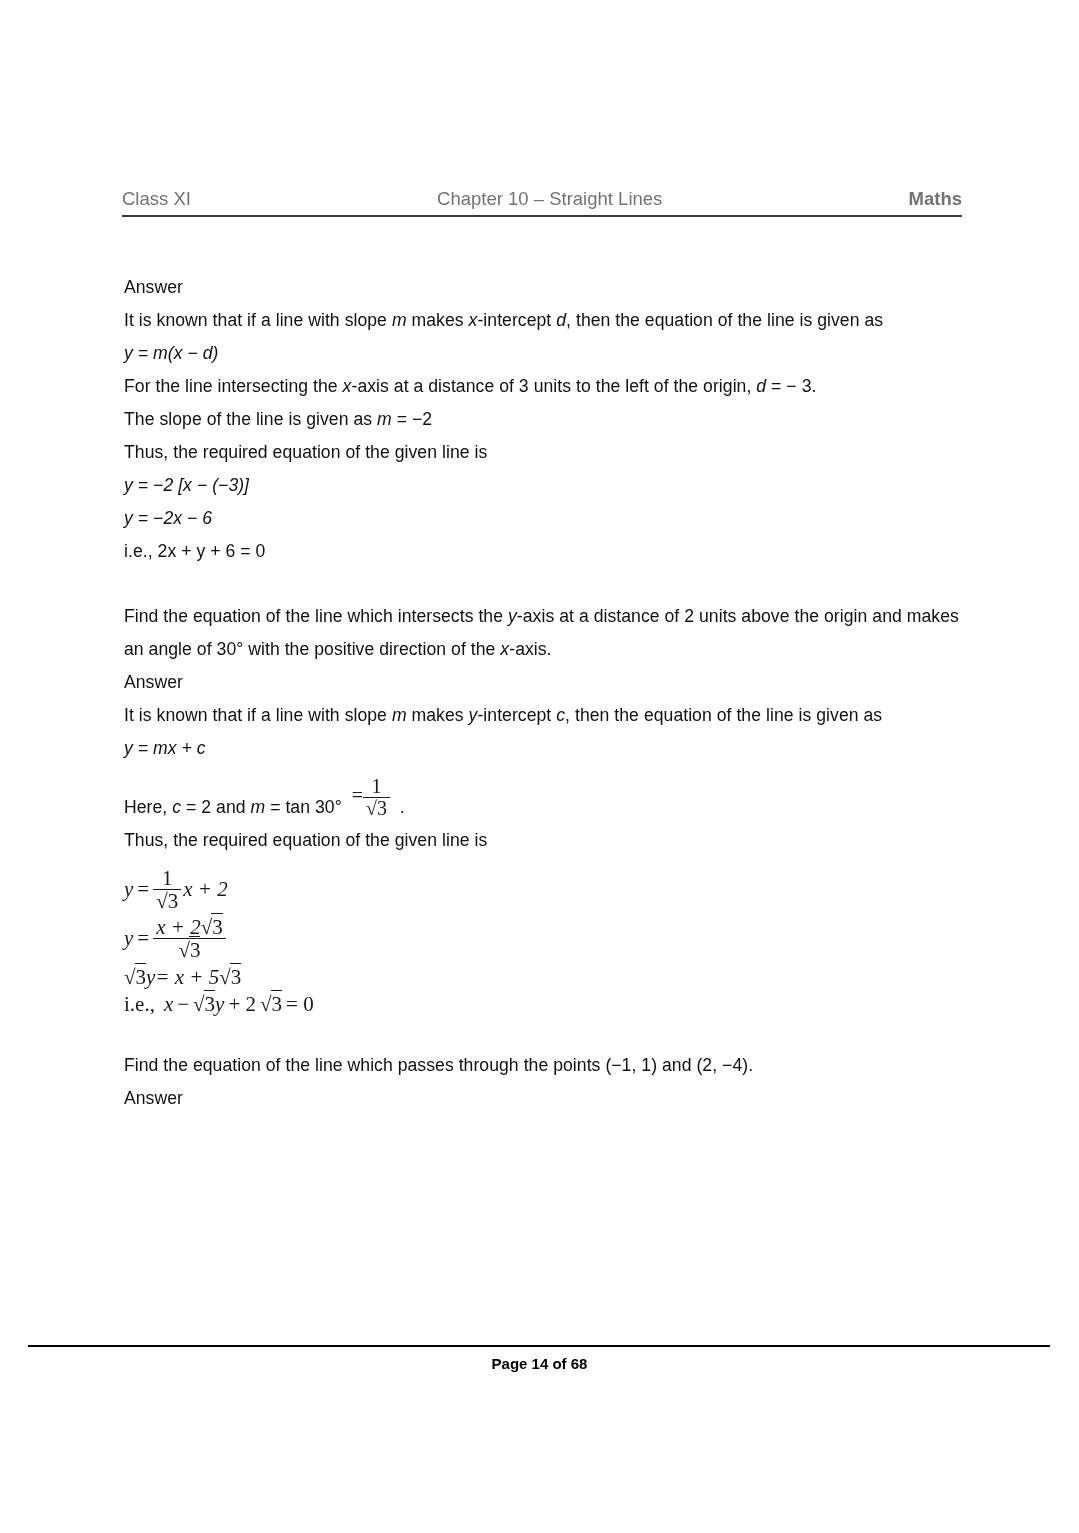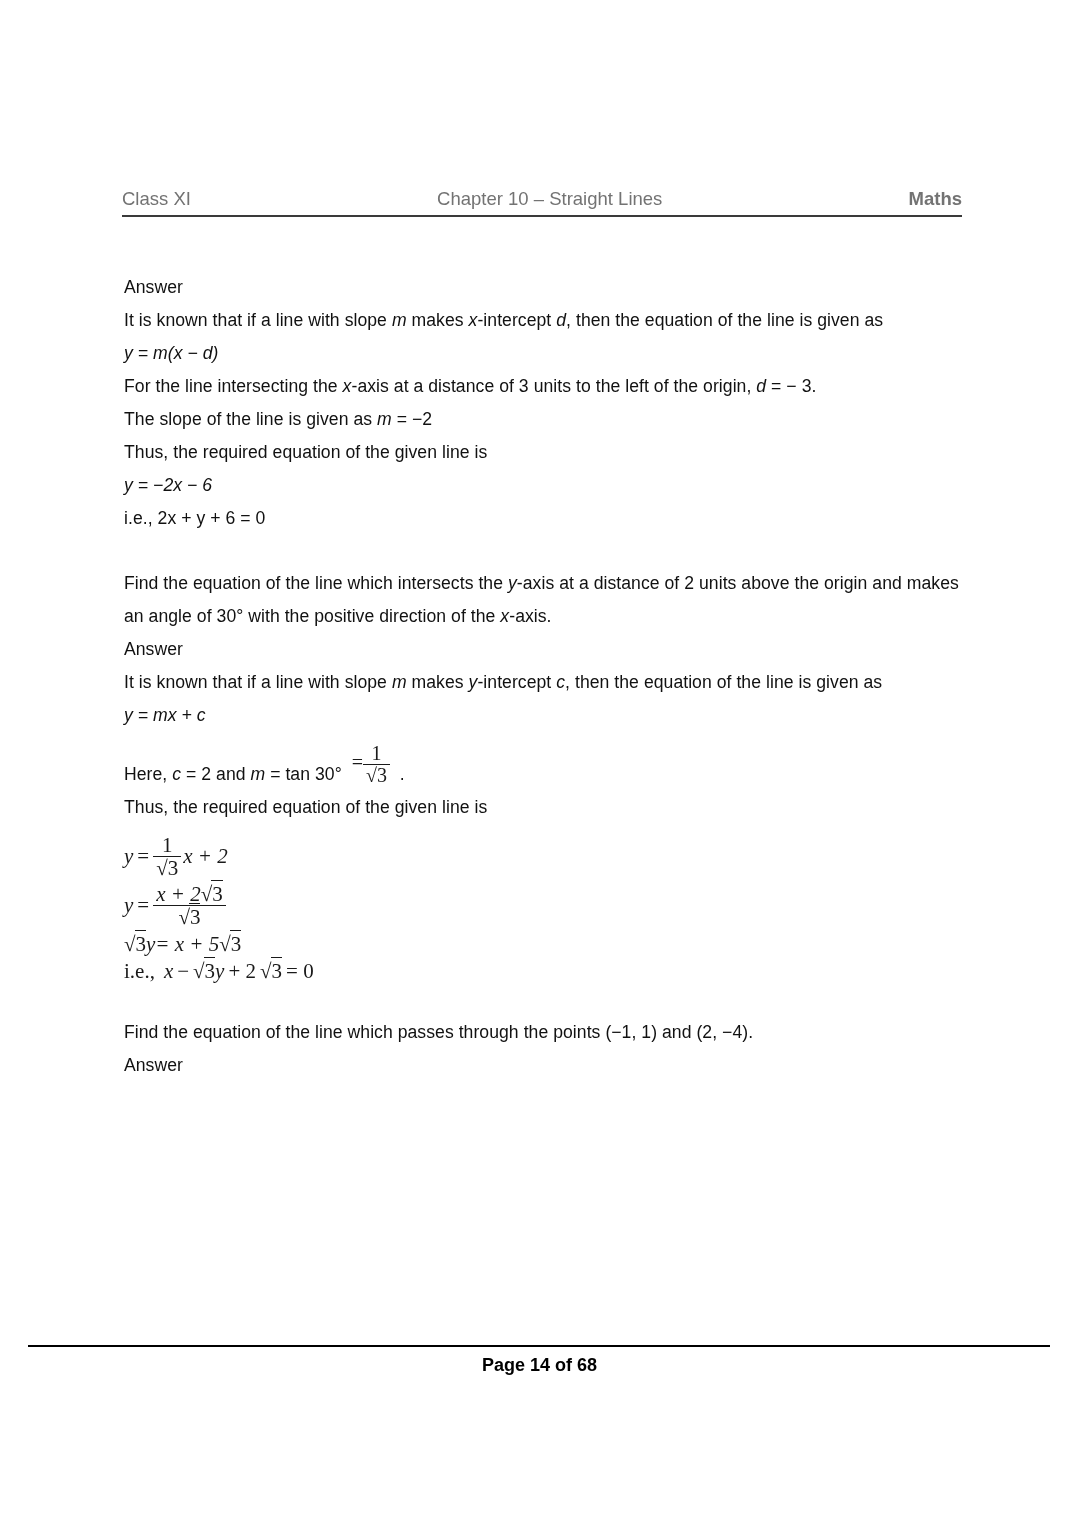--- a/index.html
+++ b/index.html
@@ -153,21 +153,21 @@
     width: 1022px;
     height: 2px;
     background: #000000;
   }
   .footer-text {
     position: absolute;
     left: 0;
     top: 1355px;
     width: 1079px;
     text-align: center;
-    font-size: 18px;
+    font-size: 15px;
     font-weight: bold;
     color: #000000;
   }
 </style>
 </head>
 <body>
 
 <div class="page">
 
   <div class="header">
@@ -184,20 +184,21 @@
     <div class="para"><span>It is known that if a line with slope </span><i class="v">m</i><span> makes </span><i class="v">x</i><span>-intercept </span><i class="v">d</i><span>, then the equation of the line is given as</span></div>
 
     <div class="para"><i class="v">y</i><i class="v"> = m(x − d)</i></div>
 
     <div class="para"><span>For the line intersecting the </span><i class="v">x</i><span>-axis at a distance of 3 units to the left of the origin, </span><i class="v">d</i><span> = − 3.</span></div>
 
     <div class="para"><span>The slope of the line is given as </span><i class="v">m</i><span> = −2</span></div>
 
     <div class="para">Thus, the required equation of the given line is</div>
 
+    <div class="para"><i class="v">y</i><i class="v"> = −2 [x − (−3)]</i></div>
 
     <div class="para"><i class="v">y</i><i class="v"> = −2x − 6</i></div>
 
     <div class="para">i.e., 2x + y + 6 = 0</div>
 
     <div class="gap-lg"></div>
 
 
     <div class="para"><span>Find the equation of the line which intersects the </span><i class="v">y</i><span>-axis at a distance of 2 units above the origin and makes an angle of 30° with the positive direction of the </span><i class="v">x</i><span>-axis.</span></div>
 

